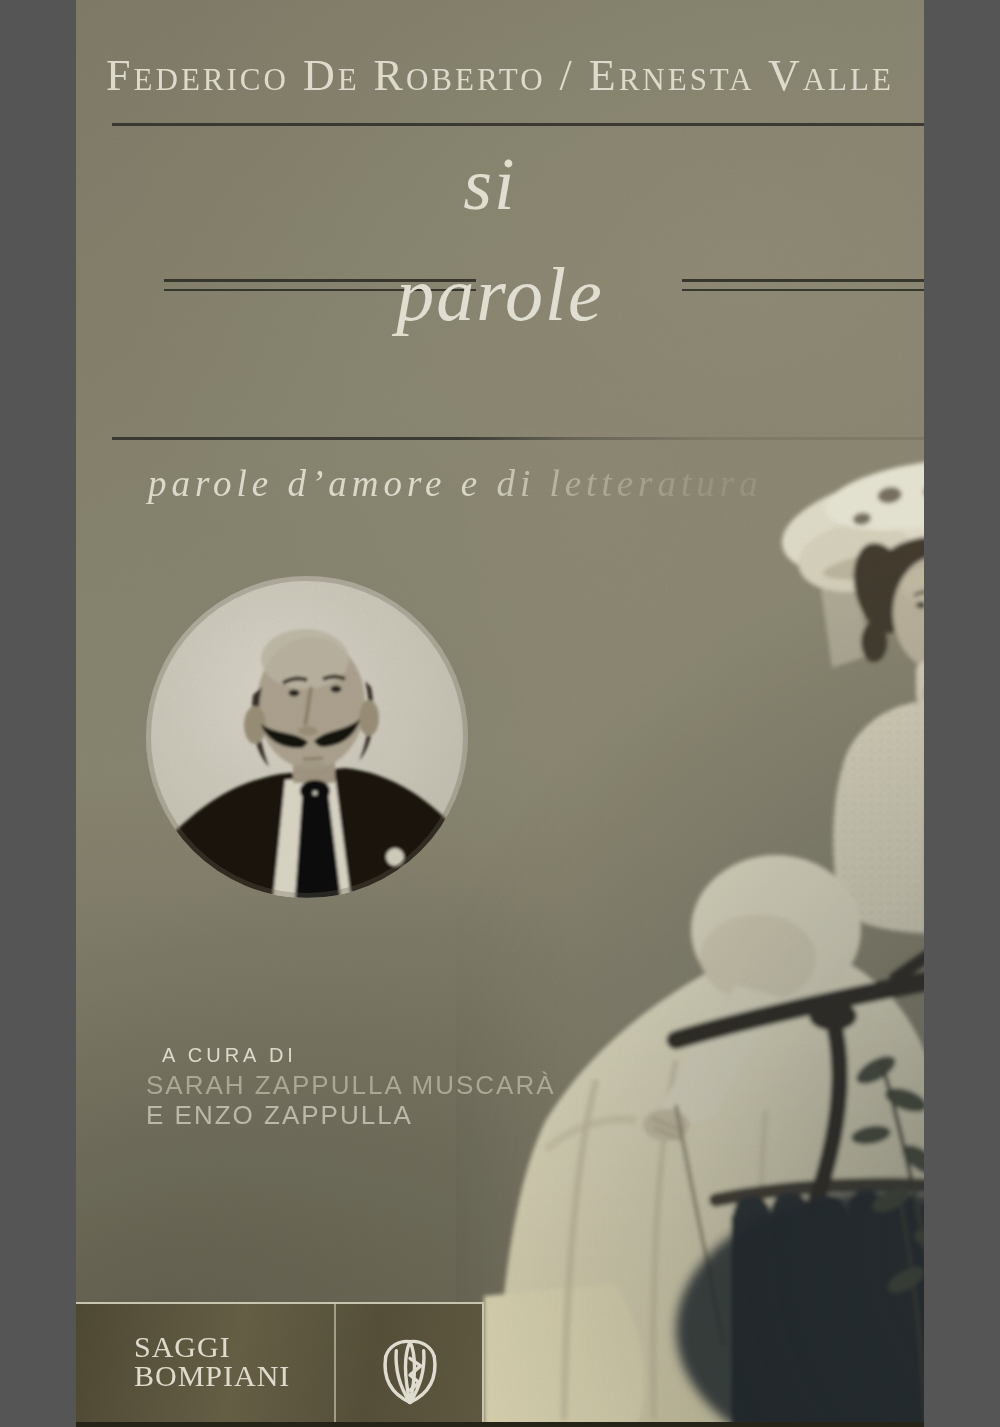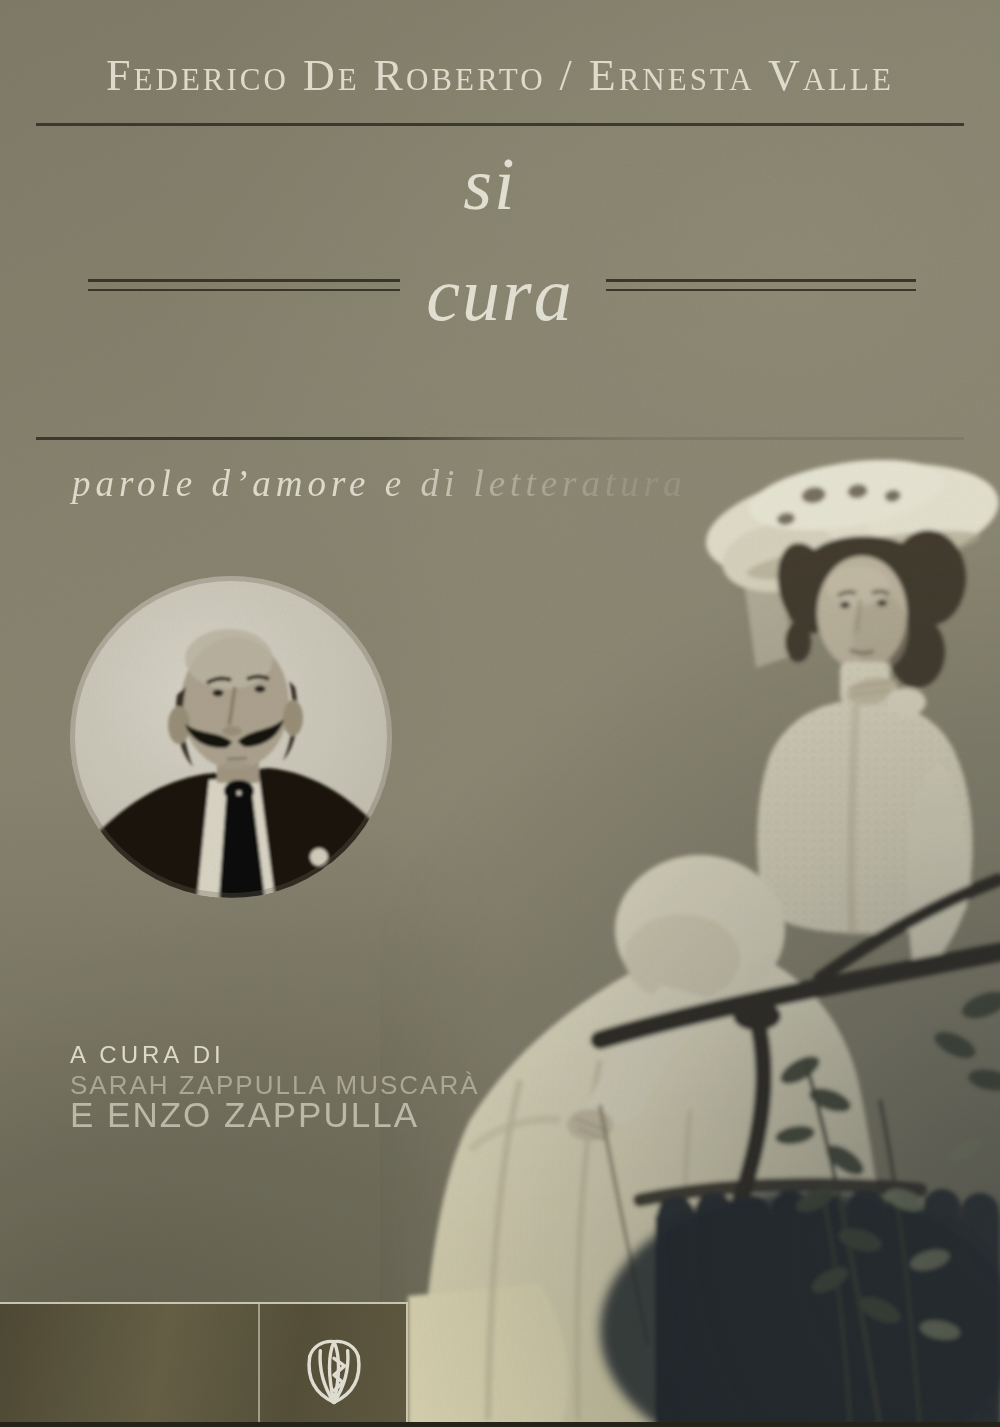--- a/index.html
+++ b/index.html
@@ -1,18 +1,18 @@
 <!DOCTYPE html>
 <html><head>
 <meta charset="utf-8">
 <style>
   html,body{margin:0;padding:0;background:#555;}
   .cover{
     position:relative;
-    width:1000px;height:1427px;
+    width:848px;height:1427px;
     margin:0 auto;
     overflow:hidden;
     font-family:"Liberation Serif", serif;
     background:
       radial-gradient(900px 700px at 78% 18%, rgba(160,156,132,.45), rgba(160,156,132,0) 70%),
       radial-gradient(1000px 900px at 10% 95%, rgba(84,81,66,.55), rgba(84,81,66,0) 65%),
       linear-gradient(155deg,#87836e 0%, #8f8b76 30%, #918d78 52%, #807d68 74%, #6f6c58 100%);
   }
   .txt{position:absolute;color:#f2efe0;}
   .authors{
@@ -37,23 +37,23 @@
   .title-line2{top:305px;left:0;right:0;text-align:center;}
   .subtitle{
     top:462px;left:72px;
     font-style:italic;font-size:37px;letter-spacing:5px;color:#edeadb;
   }
   .portrait{
     position:absolute;left:69px;top:575px;width:324px;height:324px;border-radius:50%;
     overflow:hidden;
   }
   .curators{position:absolute;left:70px;top:1040px;font-family:"Liberation Sans",sans-serif;line-height:30px;}
-  .cur-label{font-size:24px;letter-spacing:4px;color:#edeadb;text-transform:uppercase;}
+  .cur-label{font-size:20px;letter-spacing:4px;color:#edeadb;text-transform:uppercase;margin-left:16px;}
   .cur-n1{font-size:26px;letter-spacing:2px;color:#b7b4a0;text-transform:uppercase;}
-  .cur-n2{font-size:35px;letter-spacing:2px;color:#c9c6b4;text-transform:uppercase;}
+  .cur-n2{font-size:26px;letter-spacing:2px;color:#c9c6b4;text-transform:uppercase;}
   .band{
     position:absolute;left:0;top:1302px;width:406px;height:125px;
     background:linear-gradient(100deg,#544e38 0%,#6d664b 40%,#5b553d 72%,#675f46 100%);
     border-top:2px solid #d8d4bd;
     border-right:2px solid #d8d4bd;
   }
   .band-divider{position:absolute;left:258px;top:0;bottom:0;width:2px;background:#c2bea7;opacity:.8;}
   .imprint{position:absolute;left:58px;top:28px;font-family:"Liberation Serif",serif;
     font-size:30px;letter-spacing:1px;line-height:29px;color:#efecdc;text-transform:uppercase;}
   .logo{position:absolute;left:294px;top:30px;}
@@ -217,21 +217,21 @@
   </svg>
 
   <div class="txt authors">Federico De Roberto / Ernesta Valle</div>
   <div class="rule rule-top"></div>
 
   <div class="txt title-line1">
     <span class="si">si</span>
   </div>
 
   <div class="rule-double rd-left"></div>
-  <div class="txt delle-word">cura</div>
+  <div class="txt delle-word">parole</div>
   <div class="rule-double rd-right"></div>
 
 
   <div class="rule rule-mid"></div>
   <div class="txt subtitle">parole d’amore e di letteratura</div>
 
   <div class="portrait">
     <svg width="324" height="324" viewBox="0 0 324 324">
       <defs>
         <radialGradient id="pbg" cx="0.42" cy="0.36" r="0.85">
@@ -279,20 +279,24 @@
     </svg>
   </div>
 
   <div class="curators overlay">
     <div class="cur-label">A cura di</div>
     <div class="cur-n1">Sarah Zappulla Muscarà</div>
     <div class="cur-n2">e Enzo Zappulla</div>
   </div>
 
   <div class="band overlay">
+    <div class="imprint">
+      <div>Saggi</div>
+      <div>Bompiani</div>
+    </div>
     <div class="band-divider"></div>
     <svg class="logo" width="80" height="76" viewBox="0 0 100 100">
       <g fill="none" stroke="#f0ede0" stroke-width="4.5" stroke-linecap="round" stroke-linejoin="round">
         <path d="M18 30 C14 58 24 78 50 90 C76 78 86 58 82 30"></path>
         <path d="M18 30 C22 16 36 8 50 10 C58 28 58 54 50 90"></path>
         <path d="M82 30 C78 16 64 8 50 10 C42 28 42 54 50 90"></path>
         <path d="M32 22 C30 48 38 72 50 90"></path>
         <path d="M68 22 C70 48 62 72 50 90"></path>
         <path d="M50 32 L64 42 L50 54 L62 64 L50 74"></path>
       </g>

